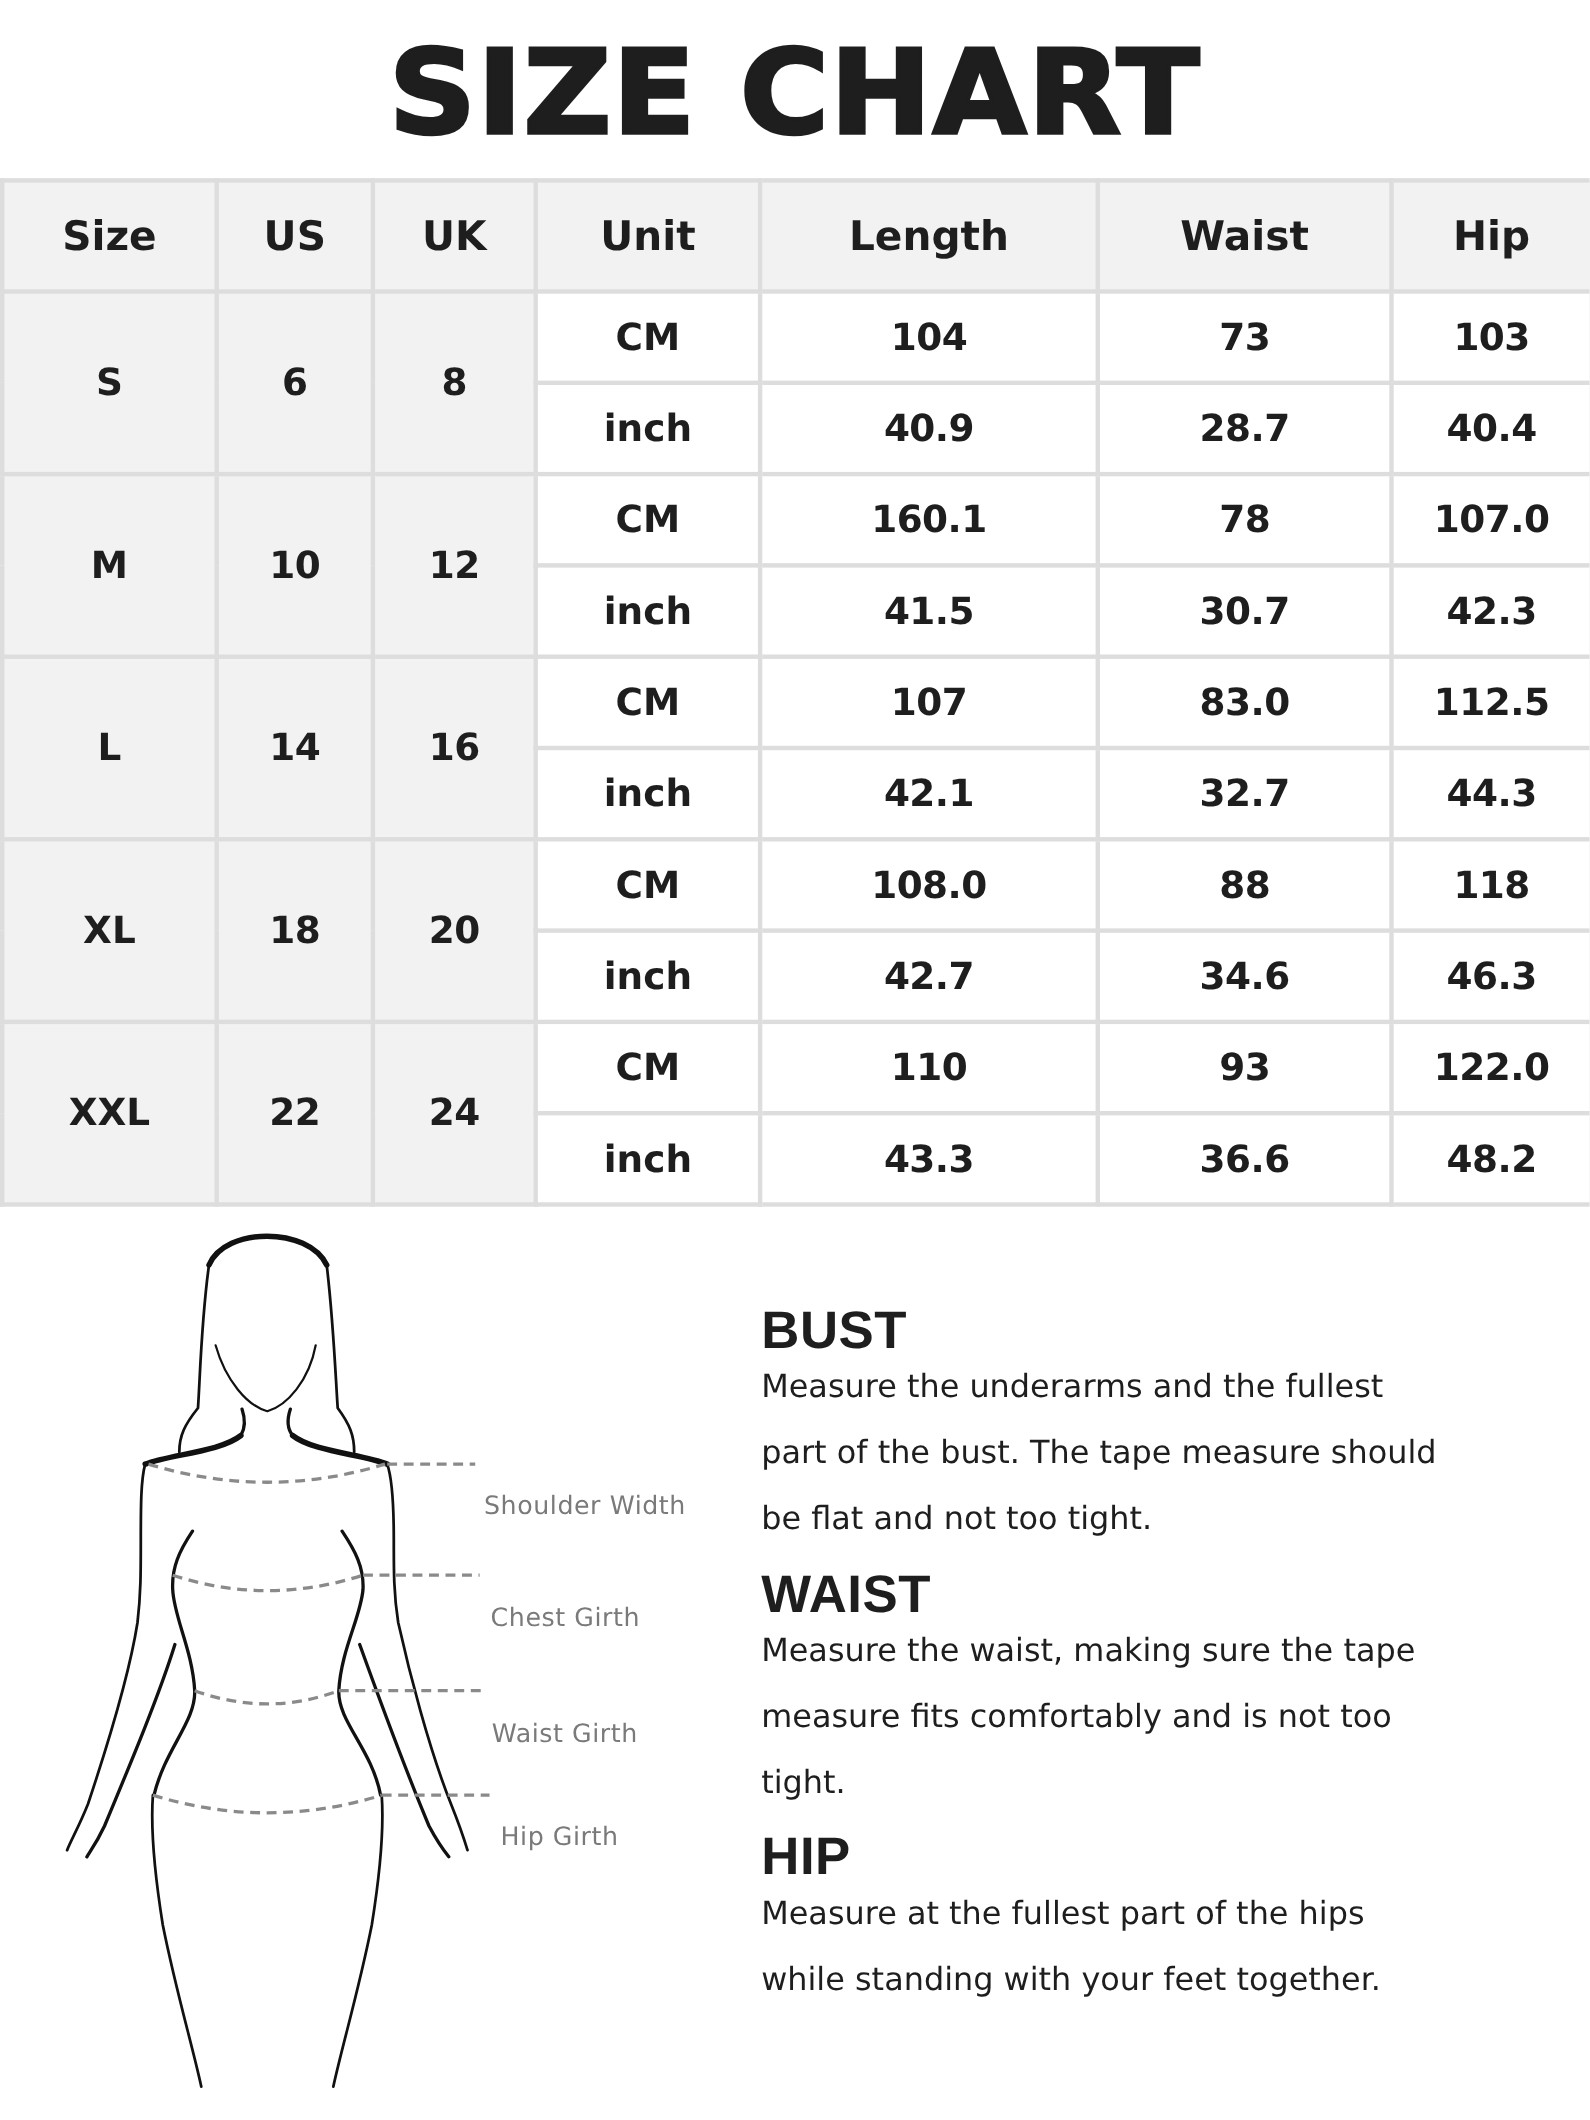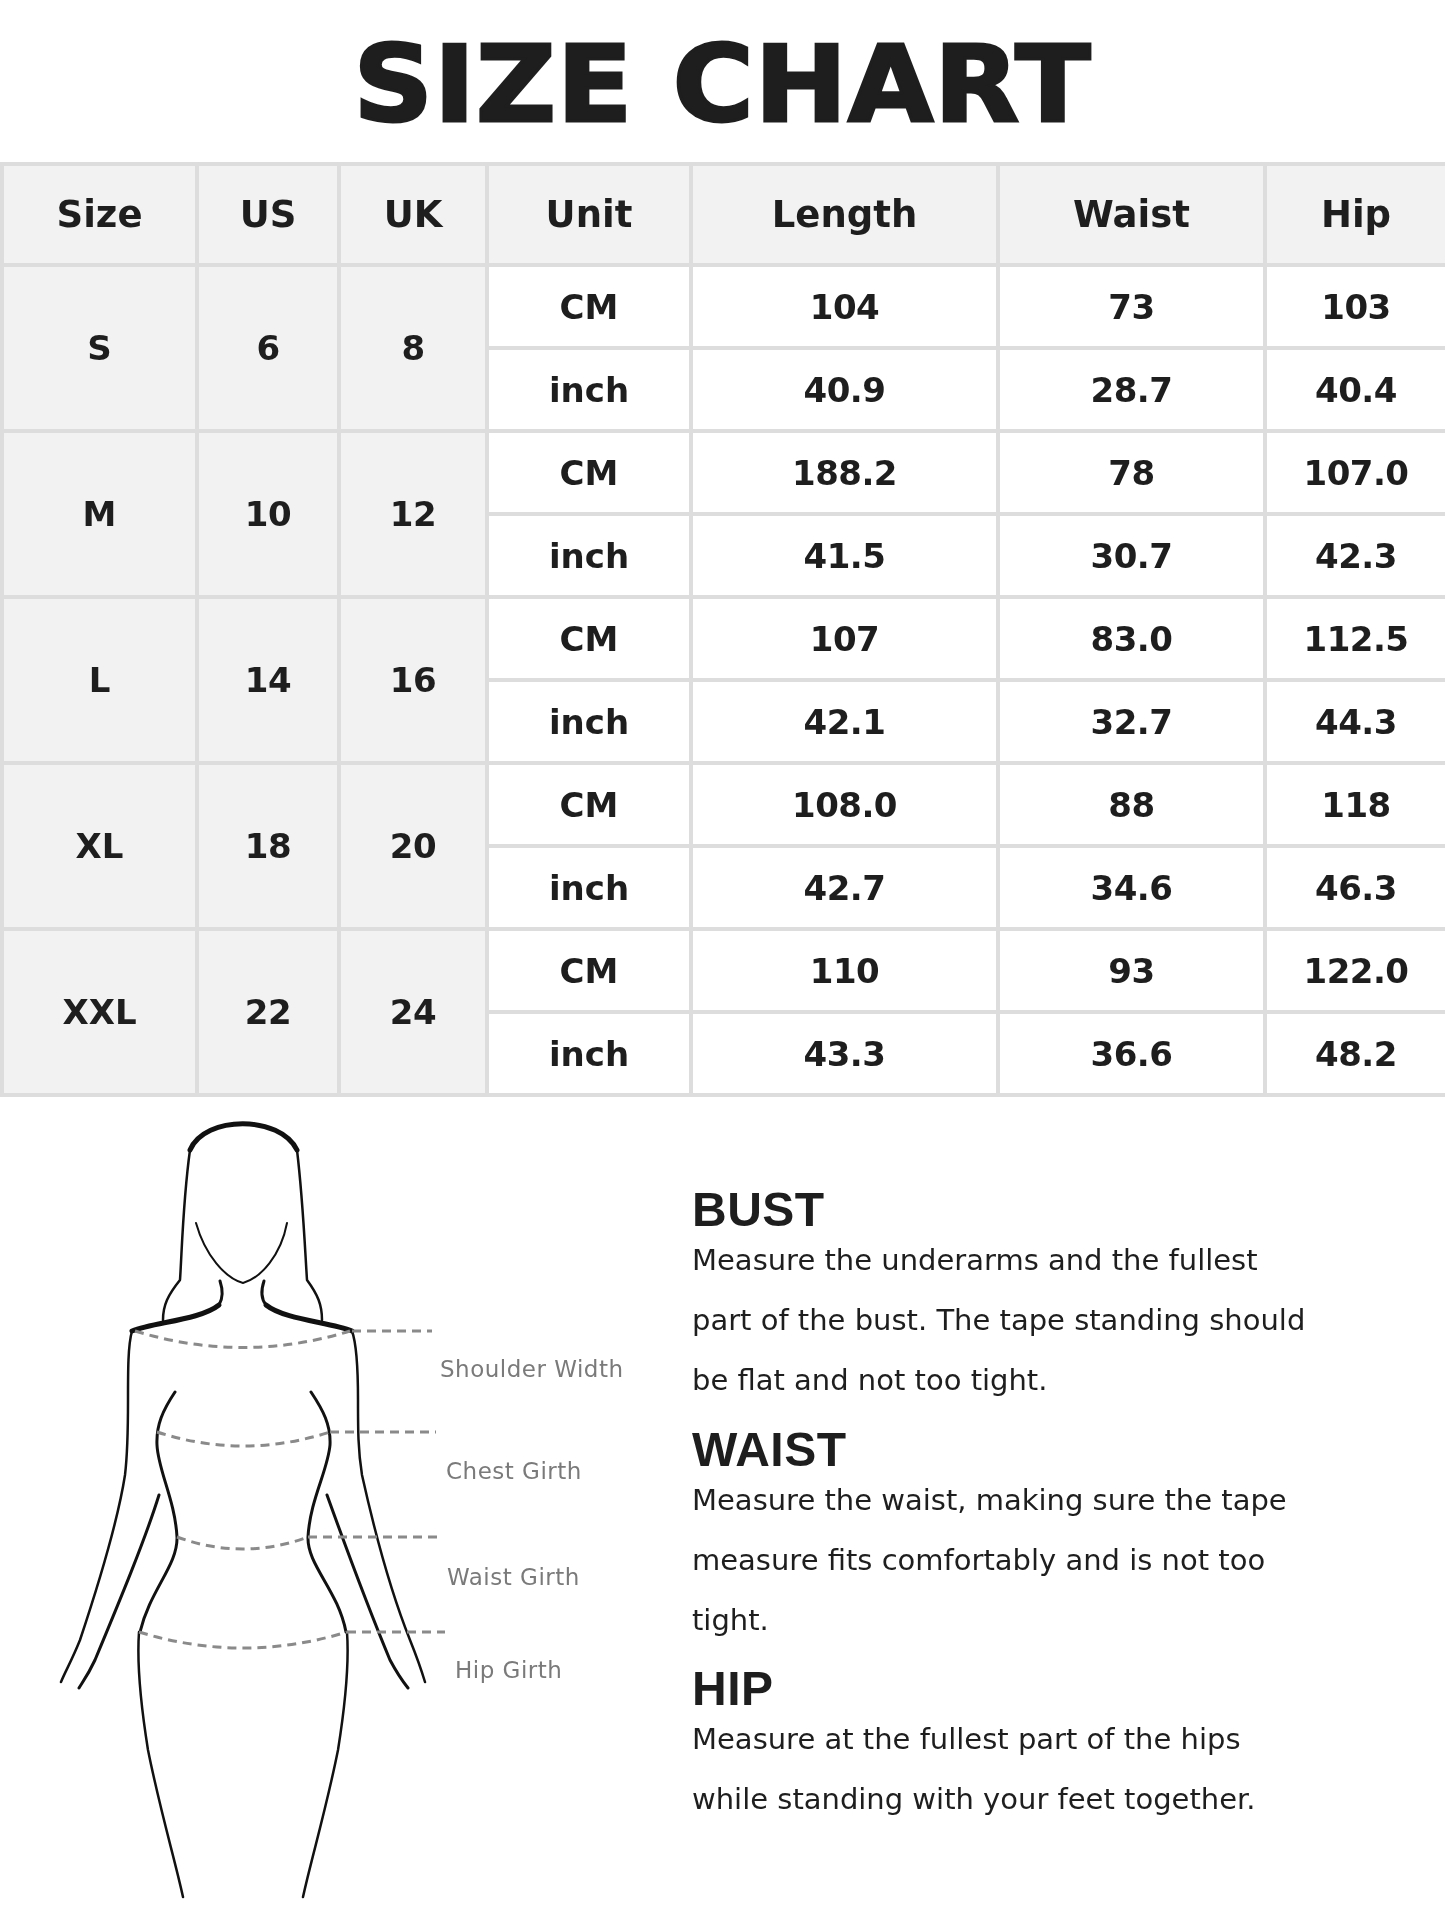--- a/index.html
+++ b/index.html
@@ -96,21 +96,21 @@
       <td class="white num">40.9</td>
       <td class="white num">28.7</td>
       <td class="white num">40.4</td>
     </tr>
 
     <tr>
       <td class="gray" rowspan="2">M</td>
       <td class="gray num" rowspan="2">10</td>
       <td class="gray num" rowspan="2">12</td>
       <td class="white">CM</td>
-      <td class="white num">188.2</td>
+      <td class="white num">160.1</td>
       <td class="white num">78</td>
       <td class="white num">107.0</td>
     </tr>
     <tr>
       <td class="white">inch</td>
       <td class="white num">41.5</td>
       <td class="white num">30.7</td>
       <td class="white num">42.3</td>
     </tr>
 
@@ -209,21 +209,21 @@
   </svg>
   <span class="fig-label" style="left:440px; top:213px;">Shoulder Width</span>
   <span class="fig-label" style="left:446px; top:315px;">Chest Girth</span>
   <span class="fig-label" style="left:447px; top:421px;">Waist Girth</span>
   <span class="fig-label" style="left:455px; top:514px;">Hip Girth</span>
 </div>
 
 <div class="guide" style="top:1190px;">
   <h2>BUST</h2>
   <p>Measure the underarms and the fullest</p>
-  <p>part of the bust. The tape standing should</p>
+  <p>part of the bust. The tape measure should</p>
   <p>be flat and not too tight.</p>
 </div>
 
 <div class="guide" style="top:1430px;">
   <h2>WAIST</h2>
   <p>Measure the waist, making sure the tape</p>
   <p>measure fits comfortably and is not too</p>
   <p>tight.</p>
 </div>
 

